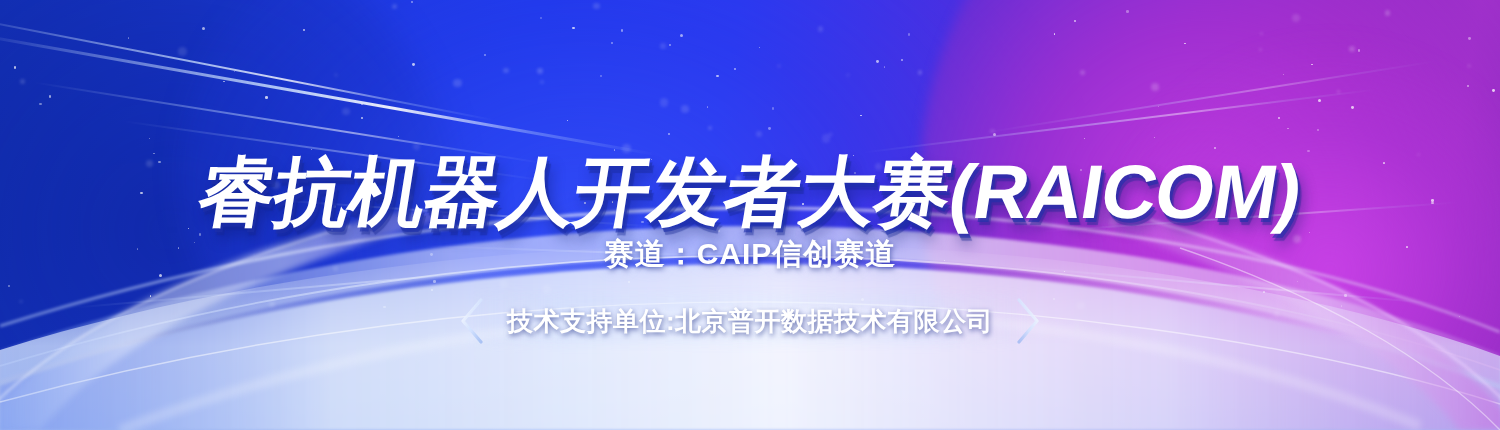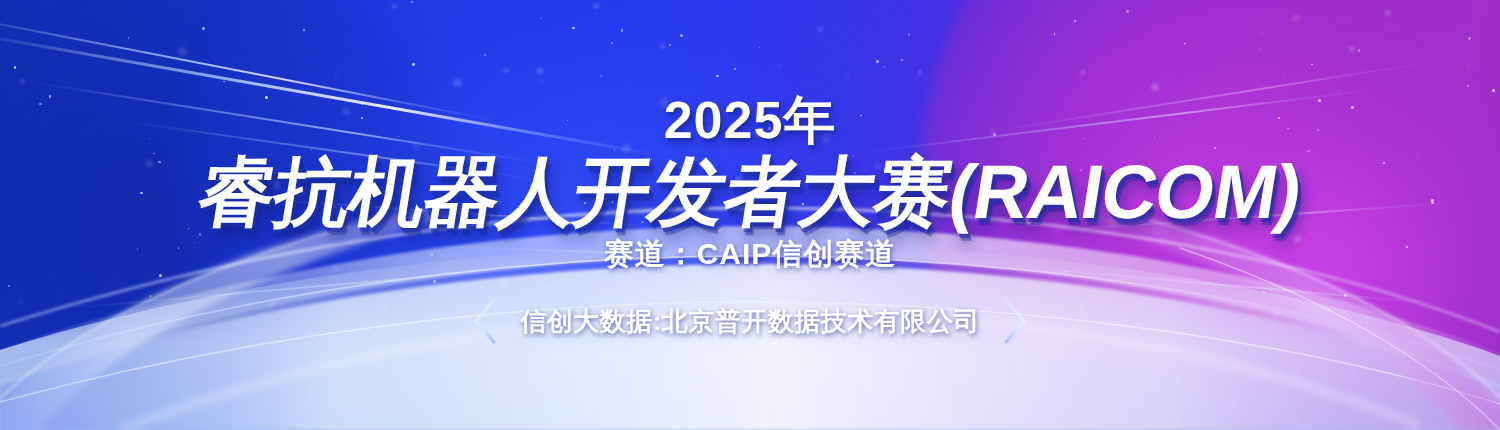--- a/index.html
+++ b/index.html
@@ -474,21 +474,20 @@
       <path d="M1500,230 C1430,158 1320,96 1180,48" fill="none" stroke="#ffffff" stroke-width="1.4" opacity="0.45"></path>
 
       <path d="M120,230 C330,150 560,112 790,112 C1010,112 1230,148 1420,226" fill="none" stroke="#ffffff" stroke-width="10" opacity="0.22" filter="url(#sblur2)"></path>
     </svg>
   </div>
 
   <div class="support-band"></div>
 
   <div class="content">
 
-    <div class="year">2025年</div>
 
     <div class="maintitle">睿抗机器人开发者大赛(RAICOM)</div>
 
     <div class="subrow">
       <div class="sub">赛道：CAIP信创赛道</div>
     </div>
 
     <div class="supportrow">
       <span class="chev">
         <svg width="26" height="46" viewBox="0 0 26 46">
@@ -496,21 +495,21 @@
             <linearGradient id="cg1" x1="0" y1="0" x2="1" y2="1">
               <stop offset="0%" stop-color="#ffffff" stop-opacity="0.95"></stop>
               <stop offset="60%" stop-color="#cfe0ff" stop-opacity="0.85"></stop>
               <stop offset="100%" stop-color="#8fb0f0" stop-opacity="0.70"></stop>
             </linearGradient>
           </defs>
           <path d="M22,2 L4,23 L22,44" fill="none" stroke="url(#cg1)" stroke-width="3.2" stroke-linecap="round" stroke-linejoin="round"></path>
         </svg>
       </span>
 
-      <span class="support-text">信创大数据:北京普开数据技术有限公司</span>
+      <span class="support-text">技术支持单位:北京普开数据技术有限公司</span>
 
       <span class="chev">
         <svg width="26" height="46" viewBox="0 0 26 46">
           <defs>
             <linearGradient id="cg2" x1="1" y1="0" x2="0" y2="1">
               <stop offset="0%" stop-color="#ffffff" stop-opacity="0.95"></stop>
               <stop offset="60%" stop-color="#cfe0ff" stop-opacity="0.85"></stop>
               <stop offset="100%" stop-color="#8fb0f0" stop-opacity="0.70"></stop>
             </linearGradient>
           </defs>

